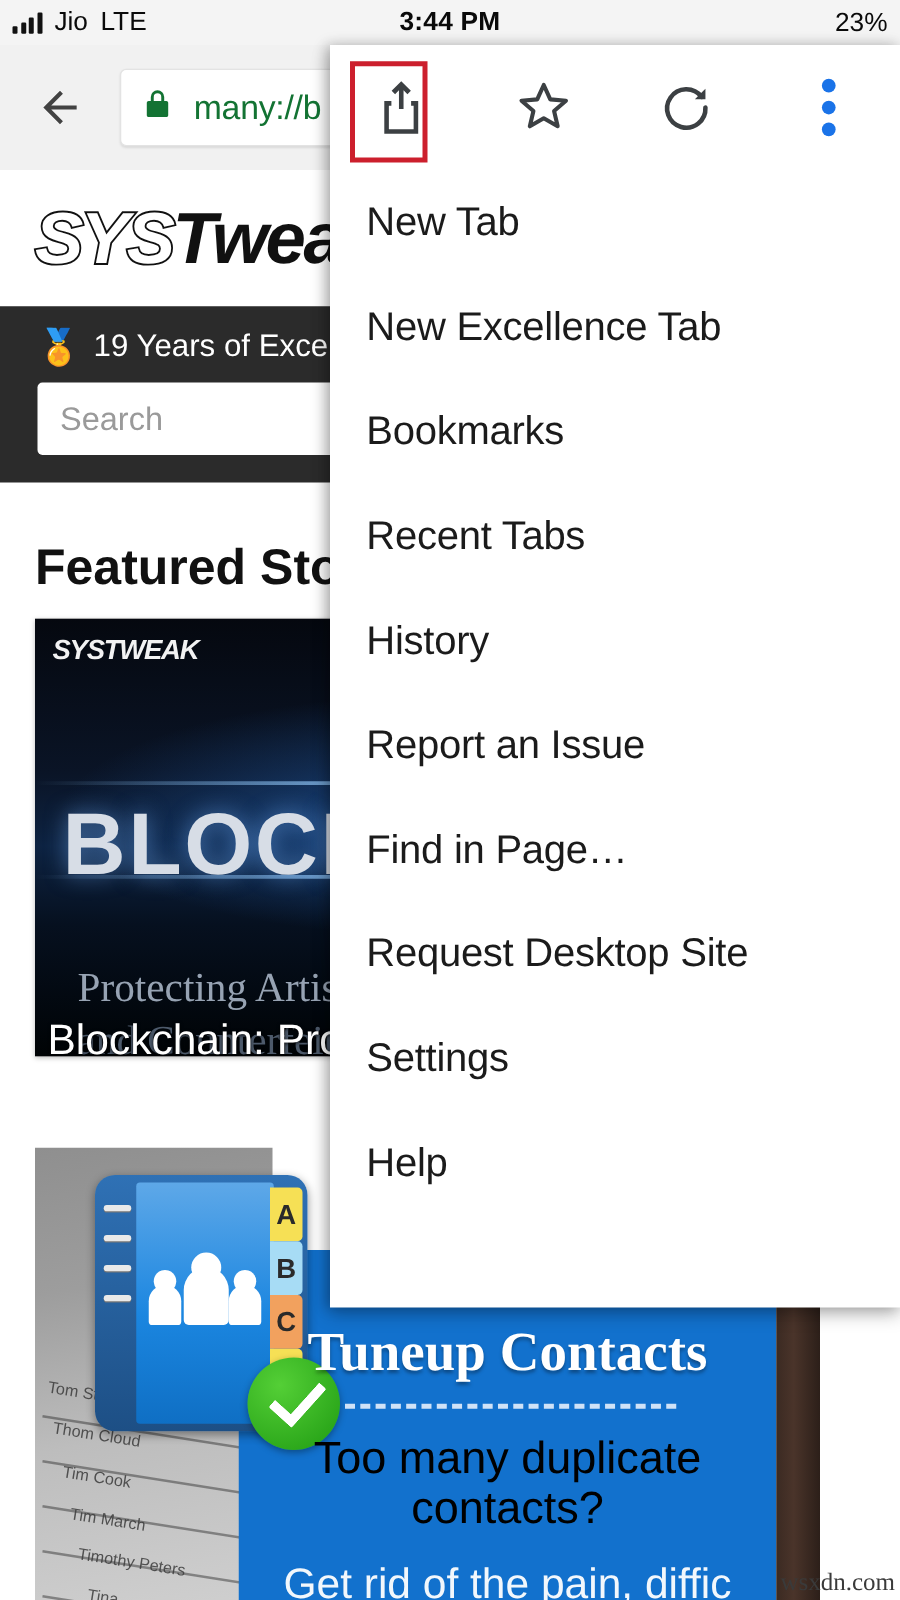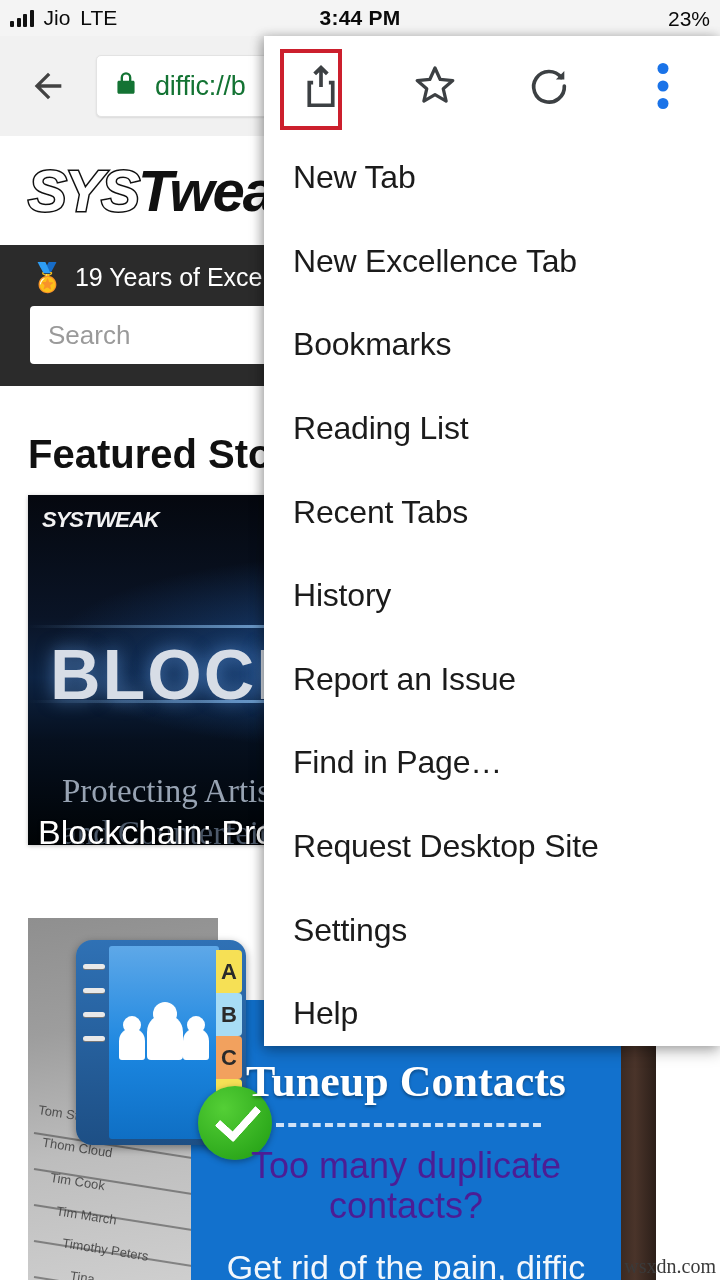--- a/index.html
+++ b/index.html
@@ -229,21 +229,21 @@
     position:absolute; left: 163px; top: 138px; width: 430px; text-align:center;
     color: #ffffff; font-family: "Liberation Serif", serif; font-weight: 700;
     font-size: 44px; white-space: nowrap; text-shadow: 0 2px 3px rgba(0,0,0,.35);
   }
   .ad-divider {
     position:absolute; left: 248px; top: 205px; width: 265px; height: 0;
     border-top: 4px dashed #cfe2f7;
   }
   .ad-sub {
     position:absolute; left: 163px; top: 228px; width: 430px; text-align:center;
-    color: #4c1d95; font-size: 36px; line-height: 1.12;
+    color: #000000; font-size: 36px; line-height: 1.12;
   }
   .ad-sub2 {
     position:absolute; left: 163px; top: 330px; width: 430px; text-align:center;
     color: #ffffff; font-size: 34px; white-space: nowrap; opacity: .95;
   }
 
   
   #menu-panel {
     position: absolute; left: 264px; top: 36px; width: 456px; height: 1010px;
     background: #ffffff; z-index: 5;
@@ -293,21 +293,21 @@
       <svg viewBox="0 0 24 24">
         <path d="M20 11H7.8l5.6-5.6L12 4l-8 8 8 8 1.4-1.4L7.8 13H20z" fill="#424242"></path>
       </svg>
     </div>
     <div id="url-bar">
       <span id="lock-icon">
         <svg width="26" height="30" viewBox="0 0 24 28">
           <path d="M7 11V8a5 5 0 0 1 10 0v3h1.6c.8 0 1.4.6 1.4 1.4v9.2c0 .8-.6 1.4-1.4 1.4H5.4c-.8 0-1.4-.6-1.4-1.4v-9.2c0-.8.6-1.4 1.4-1.4zm2.2 0h5.6V8a2.8 2.8 0 0 0-5.6 0z" fill="#137333"></path>
         </svg>
       </span>
-      <span id="url-text">diffic://b</span>
+      <span id="url-text">many://b</span>
     </div>
   </div>
 
   <div id="page">
 
     <div id="site-logo-bar">
       <div id="site-logo">
         <span class="sys">SYS</span><span class="tweak">Tweak</span>
       </div>
     </div>
@@ -390,21 +390,20 @@
       </div>
       <div class="ad-sub2">Get rid of the pain, diffic</div>
     </div>
   </div>
 
   <div id="menu-panel">
     <div id="menu-list">
       <div class="menu-item">New Tab</div>
       <div class="menu-item">New Excellence Tab</div>
       <div class="menu-item">Bookmarks</div>
-      <div class="menu-item">Reading List</div>
       <div class="menu-item">Recent Tabs</div>
       <div class="menu-item">History</div>
       <div class="menu-item">Report an Issue</div>
       <div class="menu-item">Find in Page…</div>
       <div class="menu-item">Request Desktop Site</div>
       <div class="menu-item">Settings</div>
       <div class="menu-item">Help</div>
     </div>
   </div>
 

